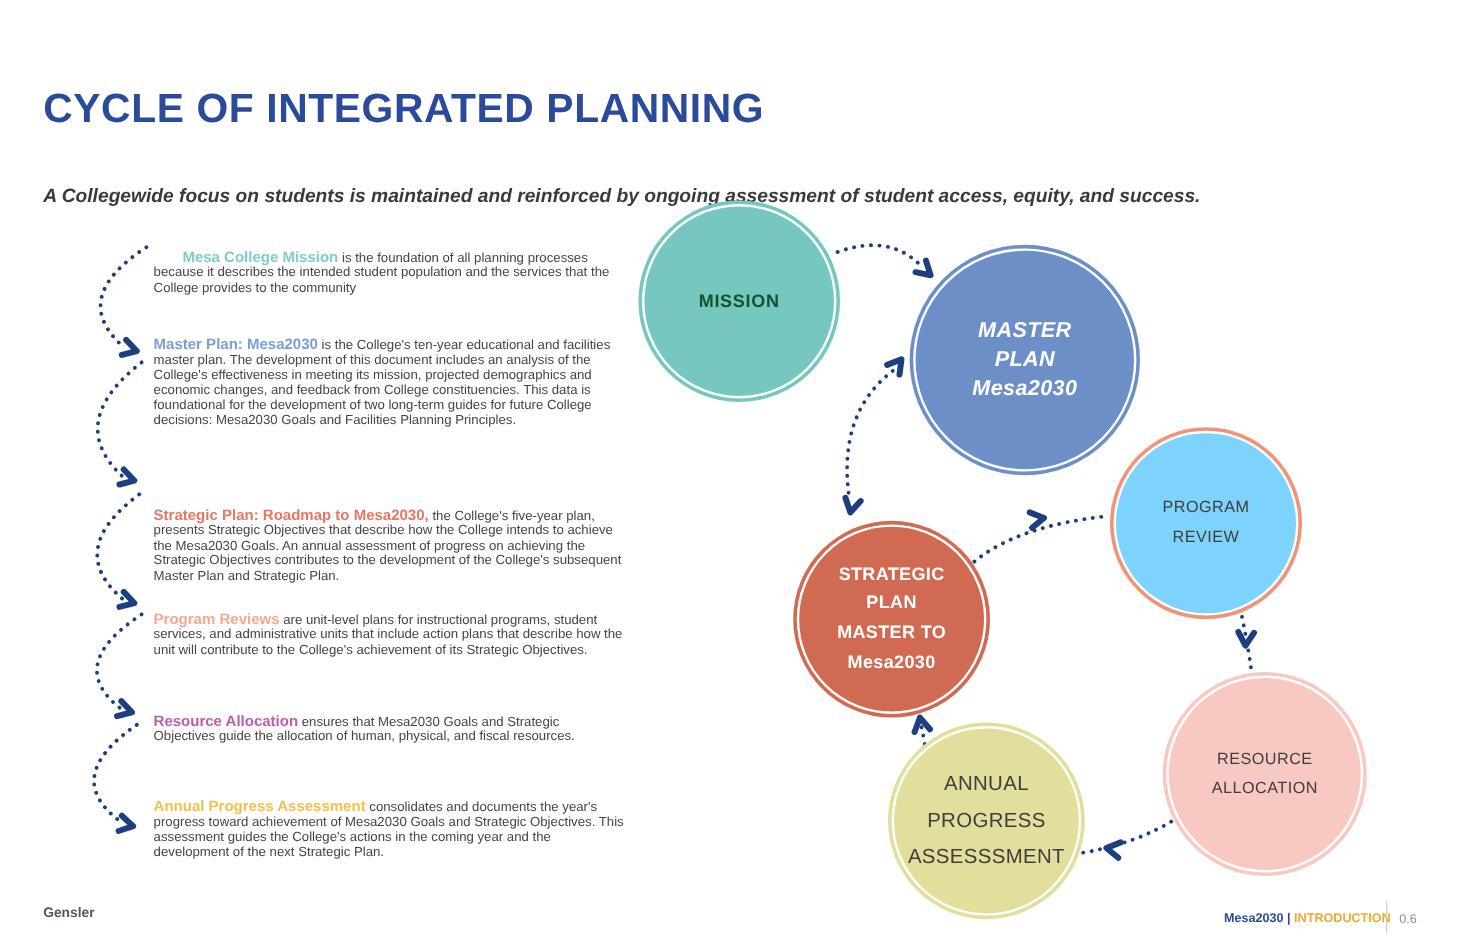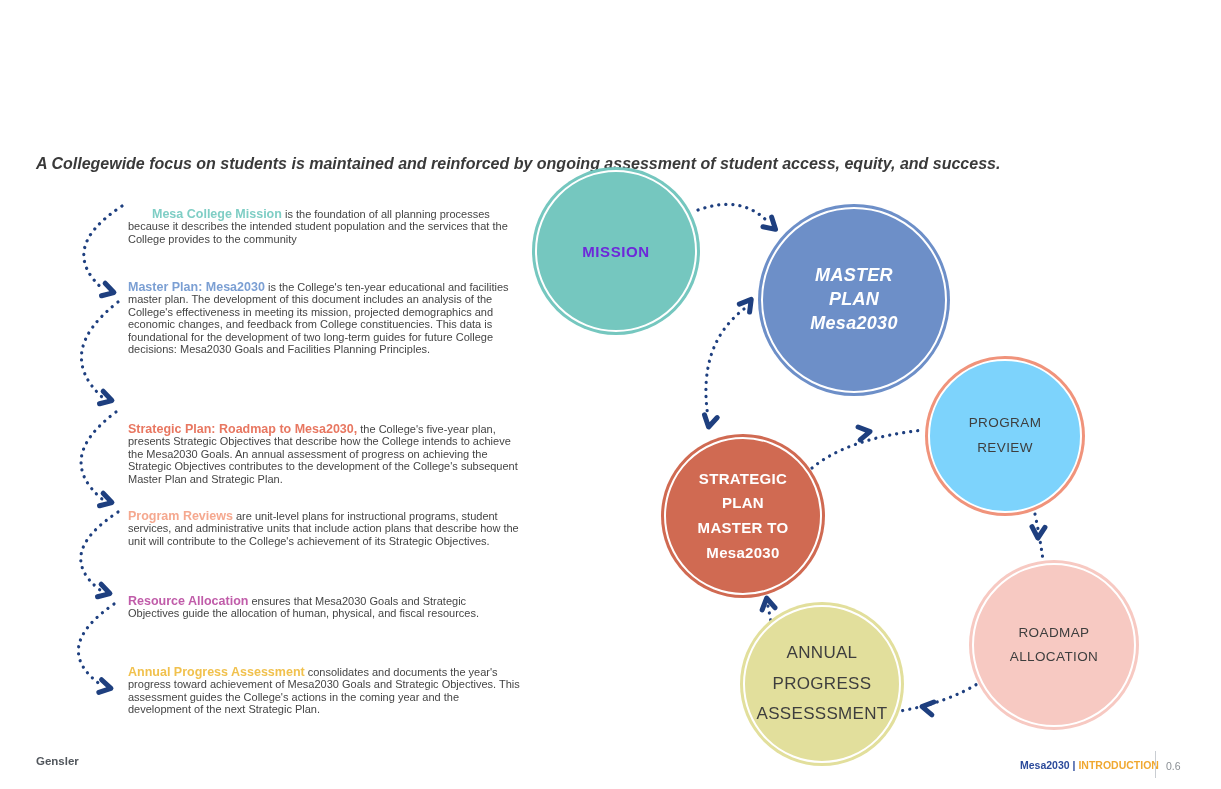--- a/index.html
+++ b/index.html
@@ -17,21 +17,21 @@
                 color:#454545;}
   .legend-block .lead{font-weight:bold;font-size:12.5px;}
   .lb1{top:197px;} .lb2{top:270px;} .lb3{top:387px;margin-top:36px;} .lb4{top:499px;} .lb5{top:584px;} .lb6{top:655px;}
 
   
   .node{position:absolute;border-radius:50%;border:2px solid #ffffff;box-sizing:border-box;
         display:flex;flex-direction:column;align-items:center;justify-content:center;
         text-align:center;}
   .node span{display:block;}
   .n-mission  {left:535px;top:170px;width:162px;height:162px;background:#75C7BF;
-               box-shadow:0 0 0 3px #75C7BF;color:#6d28d9;font-weight:bold;font-size:15px;letter-spacing:.6px;}
+               box-shadow:0 0 0 3px #75C7BF;color:#14532d;font-weight:bold;font-size:15px;letter-spacing:.6px;}
   .n-master   {left:761px;top:207px;width:186px;height:186px;background:#6D8FC8;
                box-shadow:0 0 0 3px #6D8FC8;color:#fff;font-weight:bold;font-style:italic;
                font-size:18px;line-height:1.32;letter-spacing:.3px;}
   .n-program  {left:928px;top:359px;width:154px;height:154px;background:#7dd3fc;
                box-shadow:0 0 0 3px #F0937B;color:#3E3E3E;font-size:13.5px;line-height:1.85;letter-spacing:.4px;}
   .n-resource {left:972px;top:563px;width:164px;height:164px;background:#F7C9C2;
                box-shadow:0 0 0 3px #F7C9C2;color:#3E3E3E;font-size:13.5px;line-height:1.75;letter-spacing:.4px;}
   .n-annual   {left:743px;top:605px;width:158px;height:158px;background:#E2DF9C;
                box-shadow:0 0 0 3px #E2DF9C;color:#3E3E3E;font-size:17px;line-height:1.8;letter-spacing:.3px;}
   .n-strategic{left:664px;top:437px;width:158px;height:158px;background:#D06A52;
@@ -48,20 +48,21 @@
                 font-size:10.5px;font-weight:bold;white-space:nowrap;}
   .f-doc{color:#2B4A9B;} .f-sep{color:#2B4A9B;} .f-section{color:#F0A830;}
   .f-divider{position:absolute;left:1155px;top:751px;width:1px;height:27px;background:#C9CDD2;}
   .f-page{position:absolute;left:1166px;top:760px;font-size:10.5px;color:#8A8F94;}
 </style>
 </head>
 <body>
 
 <div id="canvas">
 
+  <div class="page-title">CYCLE OF INTEGRATED PLANNING</div>
   <div class="page-subtitle">A Collegewide focus on students is maintained and reinforced by ongoing assessment of student access, equity, and success.</div>
 
   <p class="legend-block lb1">
     <span class="lead" style="color: rgb(127, 206, 197); padding-left: 24px;">Mesa College Mission</span>
     <span>is the foundation of all planning processes because it describes the intended student population and the services that the College provides to the community</span>
   </p>
   <p class="legend-block lb2">
     <span class="lead" style="color: rgb(123, 159, 211);">Master Plan: Mesa2030</span>
     <span>is the College's ten-year educational and facilities master plan. The development of this document includes an analysis of the College's effectiveness in meeting its mission, projected demographics and economic changes, and feedback from College constituencies. This data is foundational for the development of two long-term guides for future College decisions: Mesa2030 Goals and Facilities Planning Principles.</span>
   </p>
@@ -145,21 +146,21 @@
   <div class="node n-master">
     <span>MASTER</span>
     <span>PLAN</span>
     <span>Mesa2030</span>
   </div>
   <div class="node n-program">
     <span>PROGRAM</span>
     <span>REVIEW</span>
   </div>
   <div class="node n-resource">
-    <span>ROADMAP</span>
+    <span>RESOURCE</span>
     <span>ALLOCATION</span>
   </div>
   <div class="node n-annual">
     <span>ANNUAL</span>
     <span>PROGRESS</span>
     <span>ASSESSSMENT</span>
   </div>
   <div class="node n-strategic">
     <span>STRATEGIC</span>
     <span>PLAN</span>

